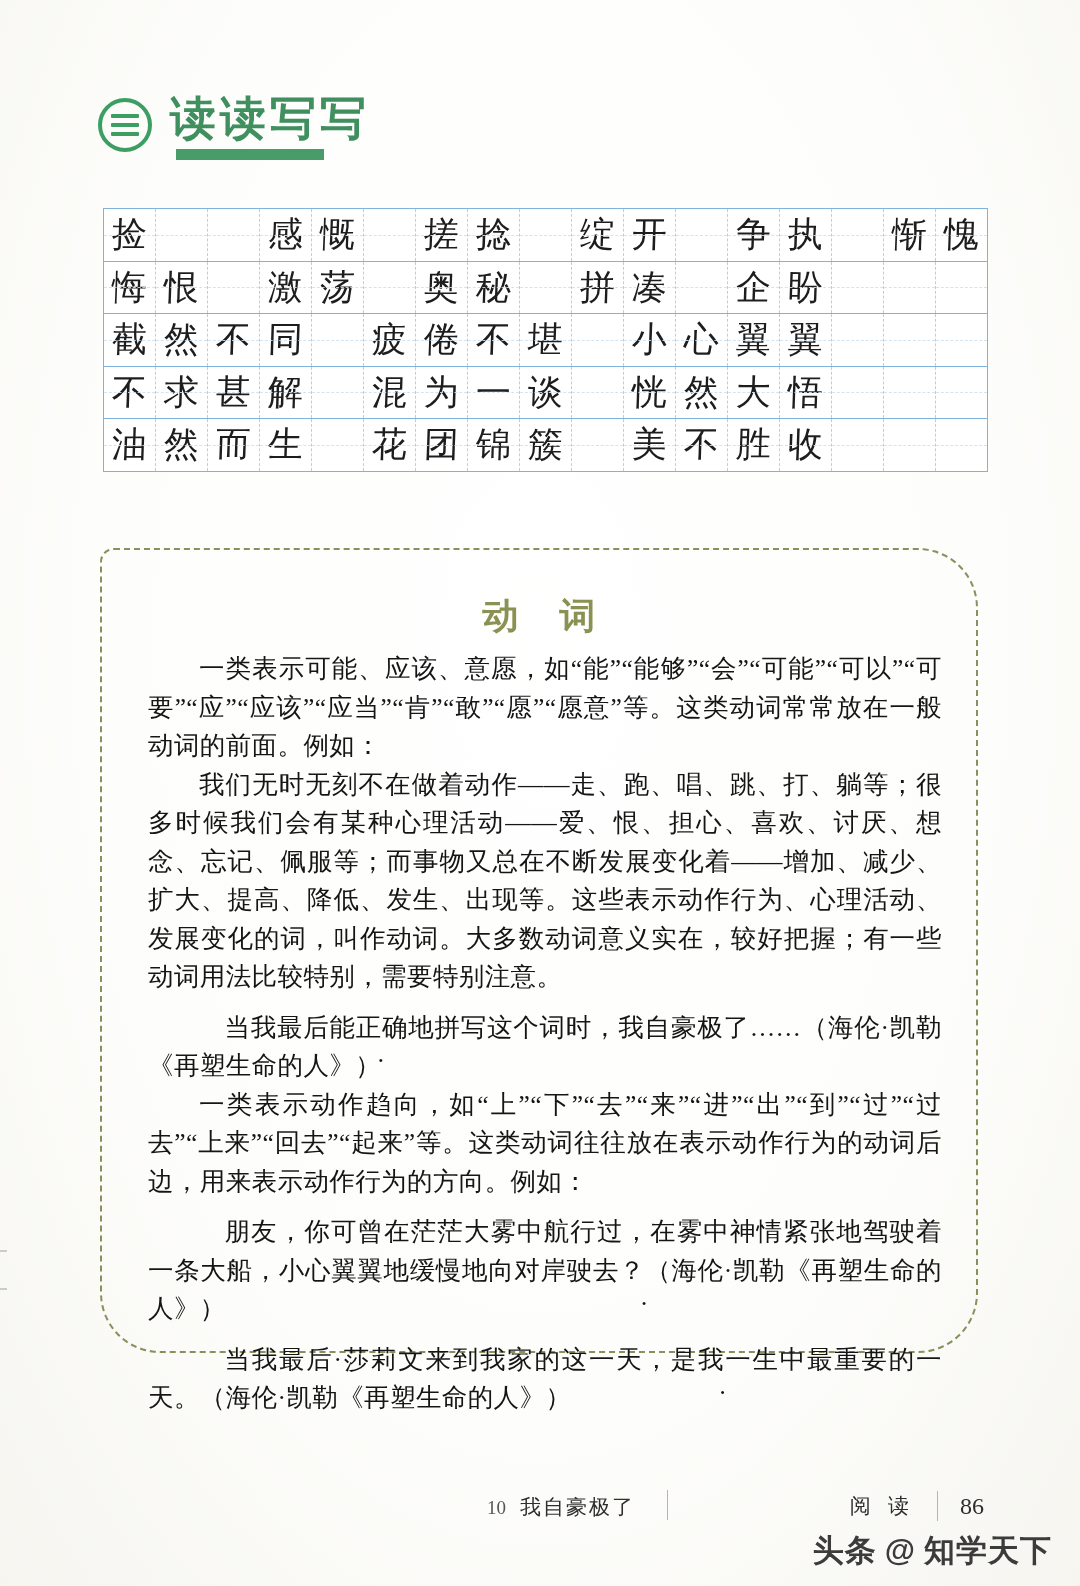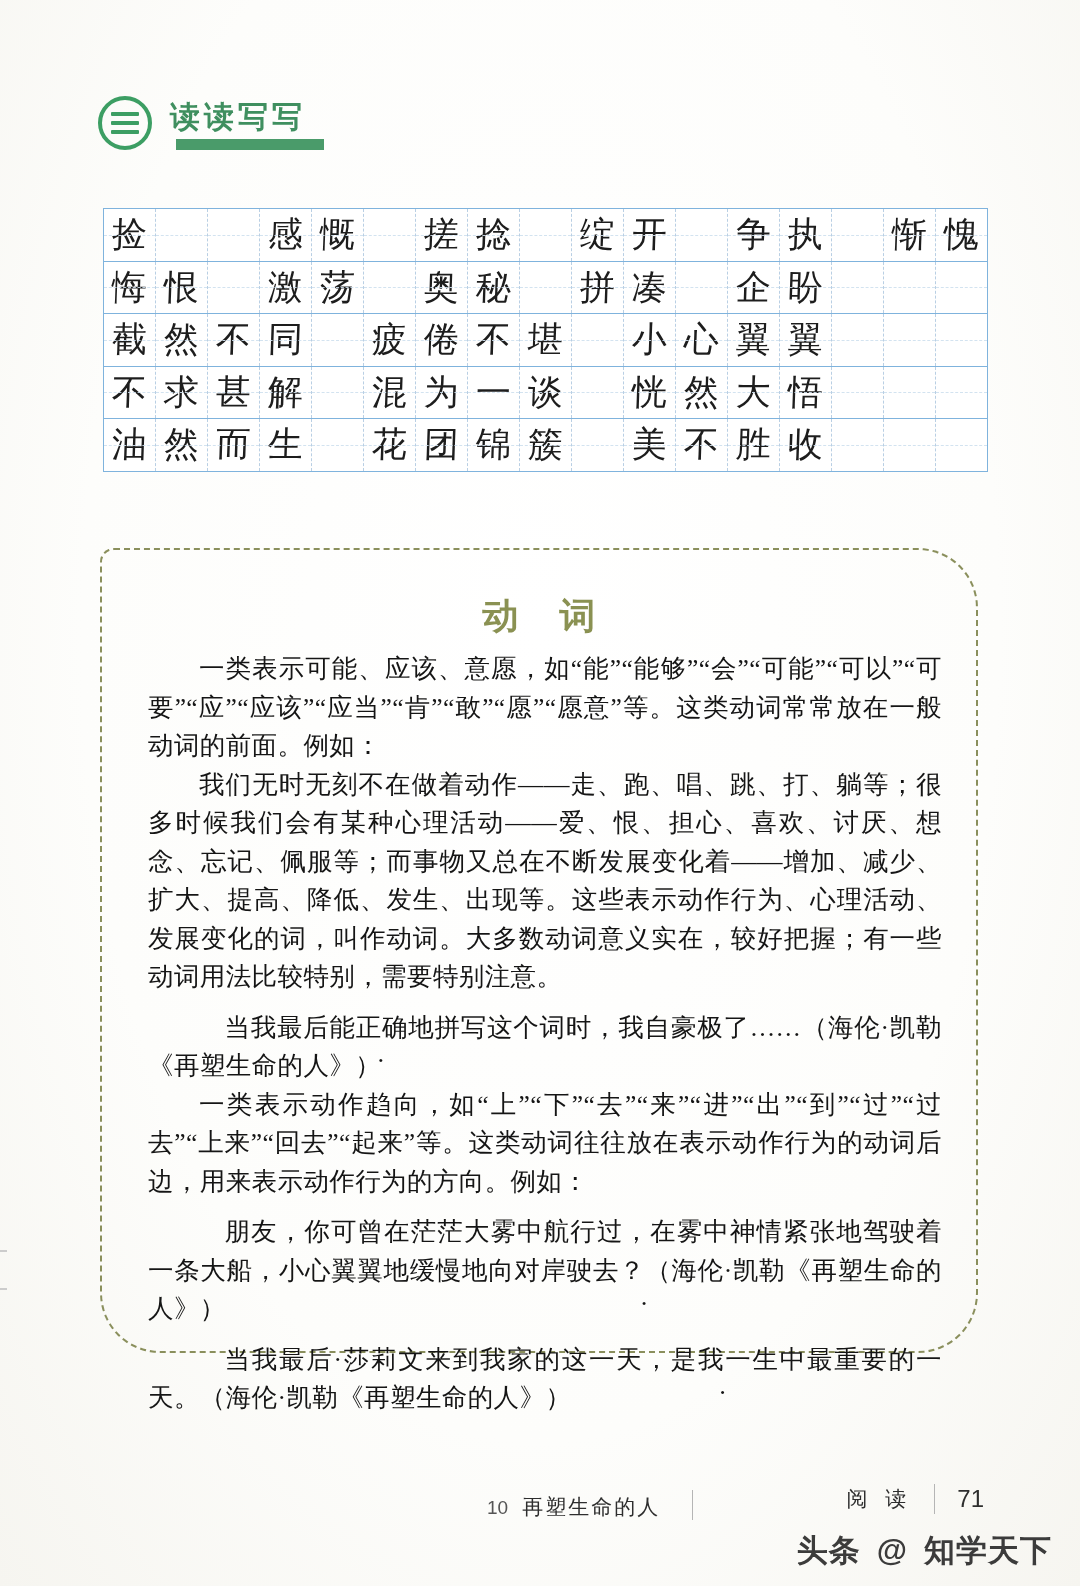--- a/index.html
+++ b/index.html
@@ -50,21 +50,21 @@
     height: 4px;
     background: #3c9e63;
     border-radius: 1px;
   }
   .header-textwrap {
     position: relative;
     padding-bottom: 12px;
   }
   .header-title {
     font-family: "Liberation Serif", "DejaVu Serif", serif;
-    font-size: 30px;
+    font-size: 46px;
     letter-spacing: 4px;
     color: #3f8f5f;
     font-weight: 600;
     line-height: 1;
   }
   .header-underline {
     position: absolute;
     left: 6px;
     bottom: -6px;
     width: 148px;
@@ -177,22 +177,22 @@
     color: #151515;
   }
 
   
   .footer {
     position: absolute;
     left: 0;
     right: 0;
     top: 1484px;
     display: flex;
-    align-items: flex-start;
-    font-family: Liberation Sans, sans-serif;
+    align-items: flex-end;
+    font-family: Liberation Serif, serif;
     font-size: 21px;
     color: #4a4a4a;
   }
   .footer .f-left {
     margin-left: 487px;
     display: flex;
     align-items: baseline;
     gap: 14px;
   }
   .footer .f-chapter-num { font-size: 19px; color: #555; }
@@ -227,21 +227,21 @@
     position: absolute;
     right: 28px;
     bottom: 14px;
     font-family: "Liberation Sans", "DejaVu Sans", sans-serif;
     font-size: 31px;
     font-weight: 700;
     color: #2c2c2c;
     letter-spacing: 1px;
     display: flex;
     align-items: center;
-    gap: 16px;
+    gap: 8px;
     opacity: .92;
   }
   .watermark .wm-at { font-weight: 700; }
 
   
   .edge-mark {
     position: absolute;
     left: 0;
     width: 7px;
     height: 2px;
@@ -378,27 +378,27 @@
       <p class="quote"><span>当我最后</span><span class="em-dot">能</span><span>正确地拼写这个词时，我自豪极了……（海伦·凯勒《再塑生命的人》）</span></p>
       <p>一类表示动作趋向，如“上”“下”“去”“来”“进”“出”“到”“过”“过去”“上来”“回去”“起来”等。这类动词往往放在表示动作行为的动词后边，用来表示动作行为的方向。例如：</p>
       <p class="quote"><span>朋友，你可曾在茫茫大雾中航行过，在雾中神情紧张地驾驶着一条大船，小心翼翼地缓慢地向对岸驶</span><span class="em-dot">去</span><span>？（海伦·凯勒《再塑生命的人》）</span></p>
       <p class="quote"><span>当我最后·莎莉文来到我家的这一天，</span><span class="em-dot">是</span><span>我一生中最重要的一天。（海伦·凯勒《再塑生命的人》）</span></p>
     </div>
 </div>
 
 <div class="footer">
   <div class="f-left">
     <span class="f-chapter-num">10</span>
-    <span class="f-chapter-title">再塑生命的人</span>
+    <span class="f-chapter-title">我自豪极了</span>
     <span class="f-rule"></span>
   </div>
   <div class="f-right">
     <span class="f-unit">阅 读</span>
     <span class="f-rule2"></span>
-    <span class="f-page">71</span>
+    <span class="f-page">86</span>
   </div>
 </div>
 
 <div class="watermark">
   <span>头条</span>
   <span class="wm-at">@</span>
   <span>知学天下</span>
 </div>
 
 </body></html>

